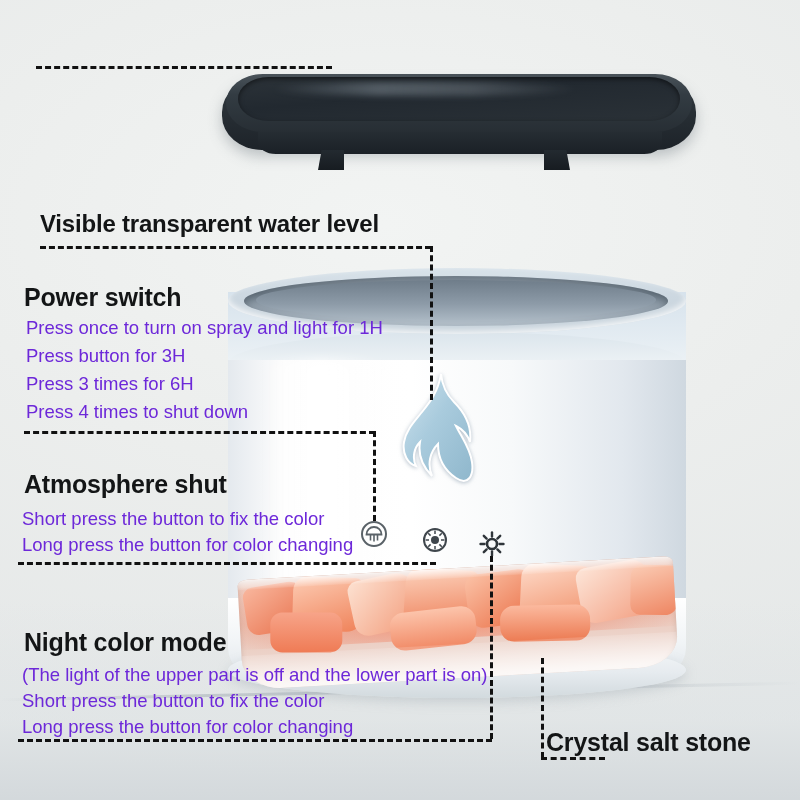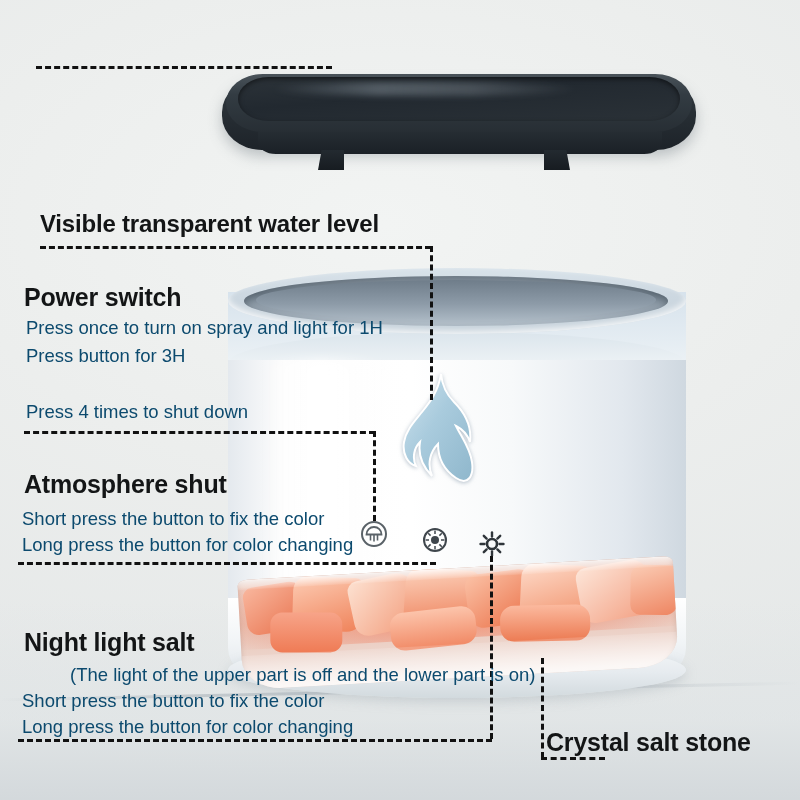--- a/index.html
+++ b/index.html
@@ -150,36 +150,36 @@
   
   .label{
     position:absolute;
     color:#131516;
     font-weight:bold;
     letter-spacing:-.2px;
     white-space:nowrap;
   }
   .sub{
     position:absolute;
-    color:#0c4a6e;
+    color:#6d28d9;
     font-weight:normal;
     white-space:nowrap;
   }
   .l-removal{left:36px;top:28px;font-size:26px;}
   .l-water{left:40px;top:210px;font-size:24px;}
   .l-power{left:24px;top:283px;font-size:25px;}
   .p1{left:26px;top:317px;font-size:18.5px;}
   .p2{left:26px;top:345px;font-size:18.5px;}
   .p3{left:26px;top:373px;font-size:18.5px;}
   .p4{left:26px;top:401px;font-size:18.5px;}
   .l-atmos{left:24px;top:470px;font-size:25px;}
   .a1{left:22px;top:508px;font-size:18.5px;}
   .a2{left:22px;top:534px;font-size:18.5px;}
   .l-night{left:24px;top:628px;font-size:25px;}
-  .n1{left:22px;top:664px;font-size:18.5px;margin-left:48px;}
+  .n1{left:22px;top:664px;font-size:18.5px;}
   .n2{left:22px;top:690px;font-size:18.5px;}
   .n3{left:22px;top:716px;font-size:18.5px;}
   .l-crystal{left:546px;top:728px;font-size:25px;text-align:center;}
 
   
   .dash-h{
     position:absolute;height:0;
     border-top:3px dashed #111;
   }
   .dash-v{
@@ -308,26 +308,27 @@
   <div class="dash-v" style="left:490px;top:556px;height:183px;"></div>
 
   <div class="dash-v" style="left:541px;top:658px;height:100px;"></div>
   <div class="dash-h" style="left:541px;top:757px;width:64px;"></div>
 
   <div class="label l-power">Power switch</div>
 
   <div class="label l-water">Visible transparent water level</div>
   <div class="sub p1">Press once to turn on spray and light for 1H</div>
   <div class="sub p2">Press button for 3H</div>
+  <div class="sub p3">Press 3 times for 6H</div>
   <div class="sub p4">Press 4 times to shut down</div>
 
   <div class="label l-atmos">Atmosphere shut</div>
   <div class="sub a1">Short press the button to fix the color</div>
   <div class="sub a2">Long press the button for color changing</div>
 
-  <div class="label l-night">Night light salt</div>
+  <div class="label l-night">Night color mode</div>
   <div class="sub n1">(The light of the upper part is off and the lower part is on)</div>
   <div class="sub n2">Short press the button to fix the color</div>
   <div class="sub n3">Long press the button for color changing</div>
 
   <div class="label l-crystal">Crystal salt stone</div>
 
 </div>
 
 </body></html>

